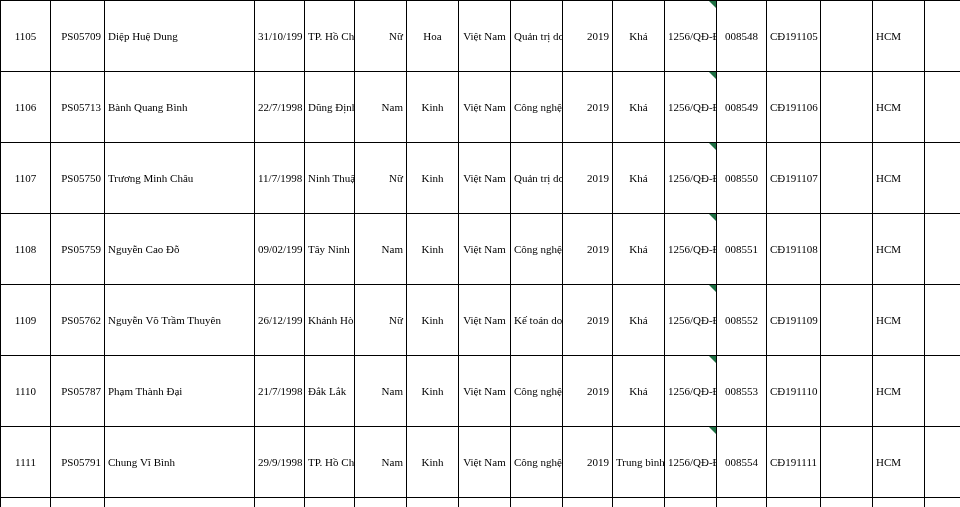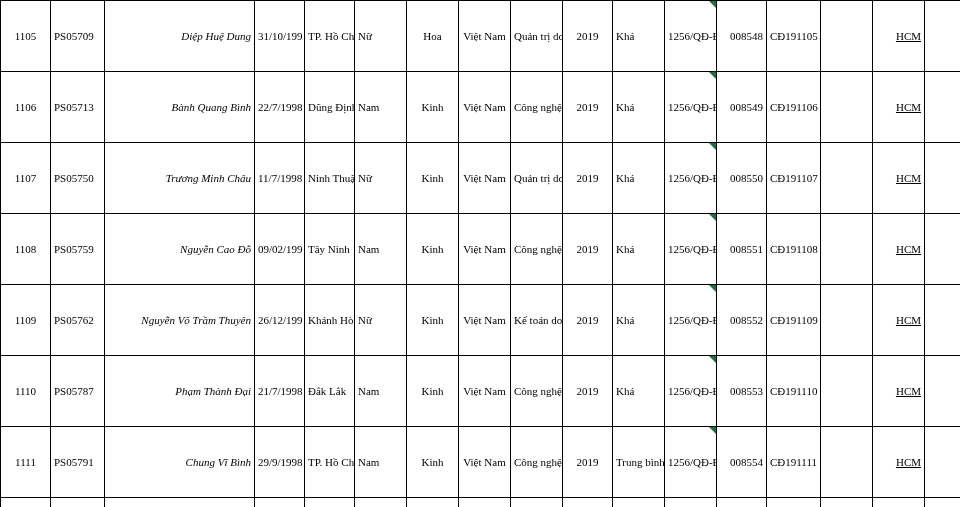--- a/index.html
+++ b/index.html
@@ -30,35 +30,35 @@
     line-height: 1.15;
     padding: 1px 3px;
     vertical-align: middle;
     overflow: hidden;
     white-space: nowrap;
     background: #ffffff;
     height: 71px;
     box-sizing: border-box;
   }
   td.c-stt      { width: 50px;  text-align: center; }
-  td.c-code     { width: 54px;  text-align: left; }
-  td.c-name     { width: 150px; text-align: right; padding-left: 6px; font-style: italic; }
+  td.c-code     { width: 54px;  text-align: right; }
+  td.c-name     { width: 150px; text-align: left; padding-left: 6px; }
   td.c-dob      { width: 50px;  text-align: left; }
   td.c-place    { width: 50px;  text-align: left; padding-left: 3px; }
-  td.c-sex      { width: 52px;  text-align: left; }
+  td.c-sex      { width: 52px;  text-align: right; }
   td.c-ethnic   { width: 52px;  text-align: center; }
   td.c-nation   { width: 52px;  text-align: center; }
   td.c-major    { width: 52px;  text-align: center; padding-left: 3px; }
-  td.c-year     { width: 50px;  text-align: center; }
-  td.c-rank     { width: 52px;  text-align: left; }
+  td.c-year     { width: 50px;  text-align: right; }
+  td.c-rank     { width: 52px;  text-align: center; }
   td.c-decision { width: 52px;  text-align: center; white-space: normal; position: relative; font-size: 10px; line-height: 1.15; }
-  td.c-no       { width: 50px;  text-align: right; }
+  td.c-no       { width: 50px;  text-align: center; }
   td.c-regno    { width: 54px;  text-align: left; }
   td.c-blank1   { width: 52px;  }
-  td.c-region   { width: 52px;  text-align: right; text-decoration: underline; }
+  td.c-region   { width: 52px;  text-align: left; }
   td.c-blank2   { width: 52px;  }
 
   
   td.c-decision .cmt {
     position: absolute;
     top: 0;
     right: 0;
     width: 0;
     height: 0;
     border-top: 7px solid #1d6f42;

